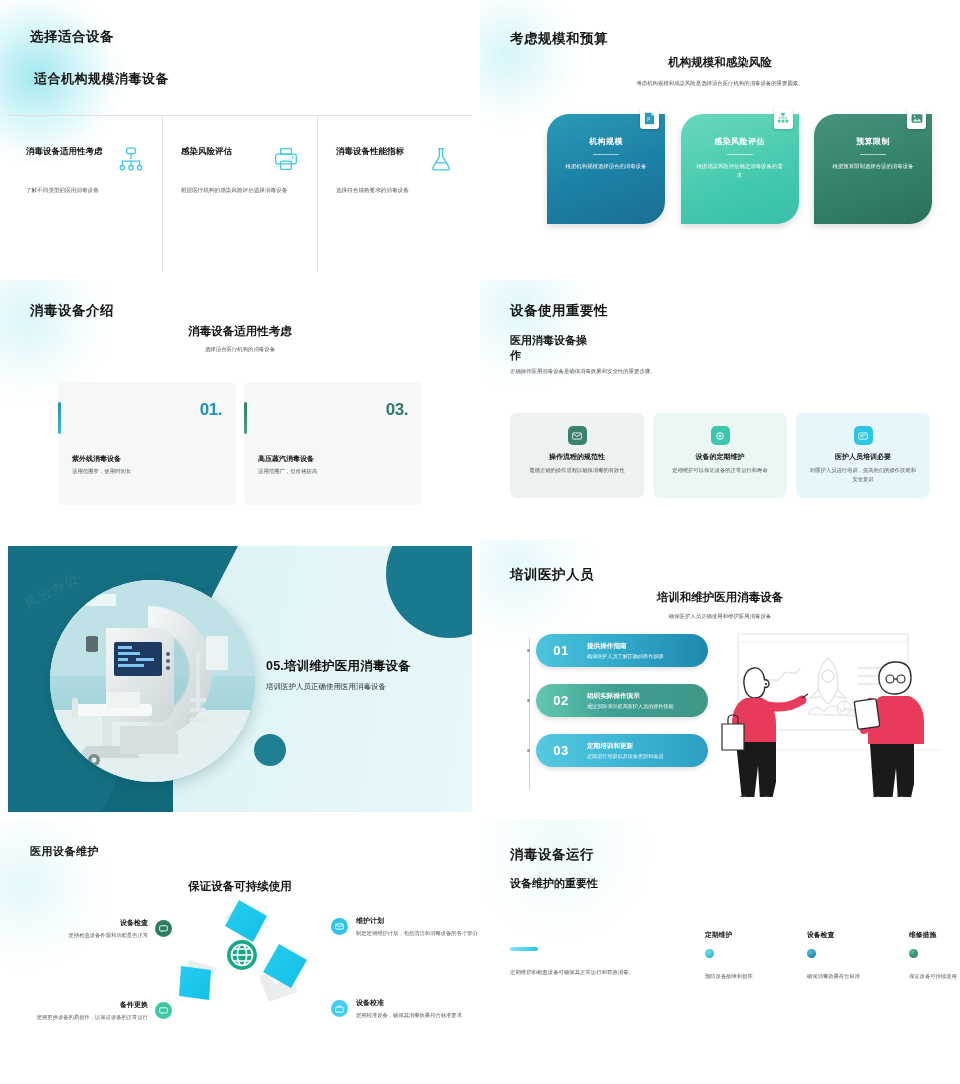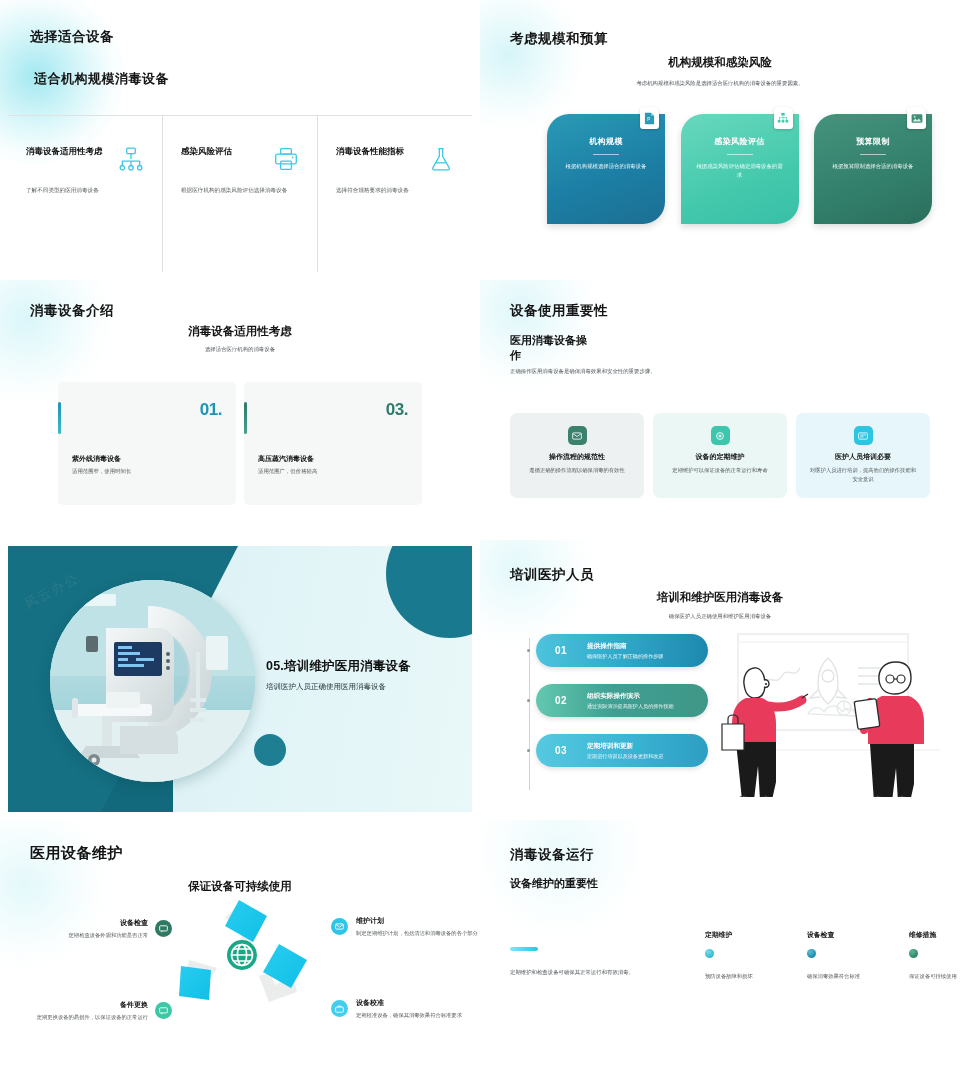--- a/index.html
+++ b/index.html
@@ -119,34 +119,34 @@
   .s6 .h2{ position:absolute; top:50px; left:0; right:0; text-align:center; font-size:11.5px; font-weight:bold; color:#141414; }
   .s6 .sub{ position:absolute; top:73px; left:0; right:0; text-align:center; font-size:5.4px; color:#50565a; }
   .s6 .spine{ position:absolute; left:49px; top:98px; width:1px; height:152px; background:#ccd3d5; }
   .s6 .steps{ position:absolute; left:56px; top:94px; width:172px; }
   .pill{
     position:relative; height:33px; margin-bottom:17px; border-radius:17px;
     display:flex; align-items:center; box-shadow:0 2px 5px rgba(0,0,0,.13);
     padding-left:3px;
   }
   .pill .pn{
-    width:44px; flex:0 0 44px; text-align:center; font-size:10px;
+    width:44px; flex:0 0 44px; text-align:center; font-size:13px;
     font-weight:bold; color:#fff; letter-spacing:.5px;
   }
   .pill .ptxt{ padding-left:4px; }
   .pill .pt{ font-size:6.6px; font-weight:bold; color:#fff; }
   .pill .pd{ font-size:5.1px; color:rgba(255,255,255,.92); margin-top:2px; }
   .pill .tick{ position:absolute; left:-9px; top:15px; width:3px; height:3px; border-radius:50%; background:#8d979a; }
   .p1{ background:linear-gradient(90deg,#4dc4dd 0%,#35aece 40%,#1d88ae 100%); }
   .p2{ background:linear-gradient(90deg,#62c8ae 0%,#3f9f93 45%,#3f9787 100%); }
   .p3{ background:linear-gradient(90deg,#55c9e0 0%,#3fb8d6 45%,#2c9ec3 100%); }
   .s6 .illus{ position:absolute; left:240px; top:92px; width:220px; height:165px; }
 
   
-  .s7 .t1{ left:30px; top:24px; font-size:15px; }
+  .s7 .t1{ left:30px; top:24px; font-size:11px; }
   .s7 .h2{ position:absolute; top:59px; left:0; right:0; text-align:center; font-size:11.5px; font-weight:bold; color:#141414; }
   .s7 .lbl{ position:absolute; width:128px; }
   .s7 .lbl .ln{ font-size:7px; font-weight:bold; color:#141414; }
   .s7 .lbl .ldx{ font-size:5.3px; color:#55595b; line-height:1.65; margin-top:3px; }
   .s7 .lbl.left{ text-align:right; }
   .s7 .cicon{ position:absolute; width:17px; height:17px; border-radius:50%; display:flex; align-items:center; justify-content:center; }
 
   
   .s8 .t1{ left:30px; top:26px; font-size:13.5px; }
   .s8 .h2{ position:absolute; left:30px; top:56px; font-size:11px; font-weight:bold; color:#141414; }

